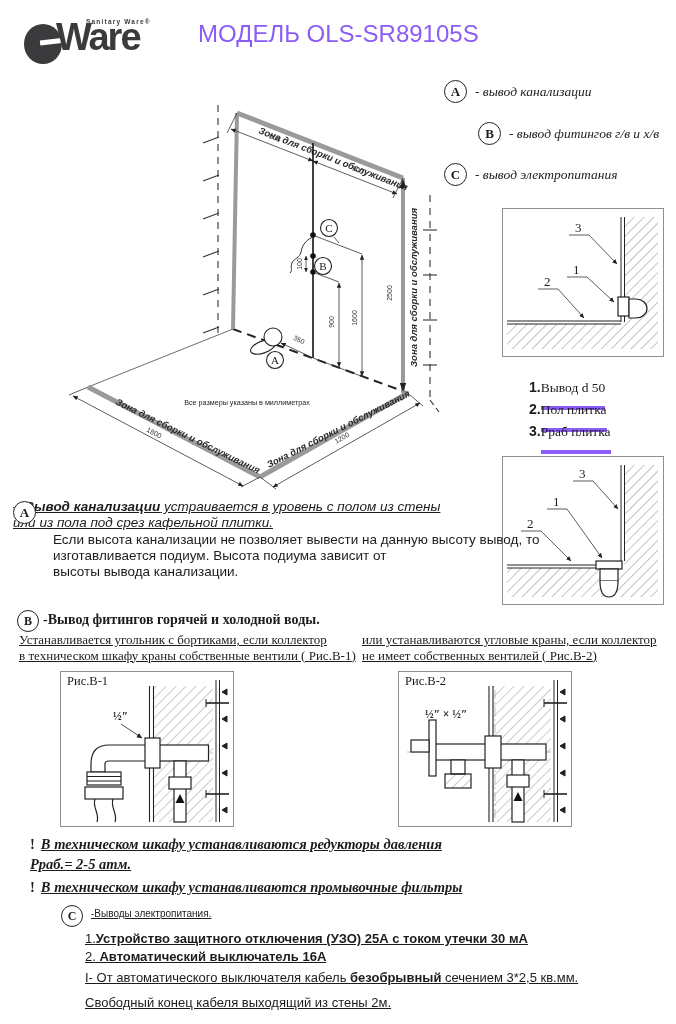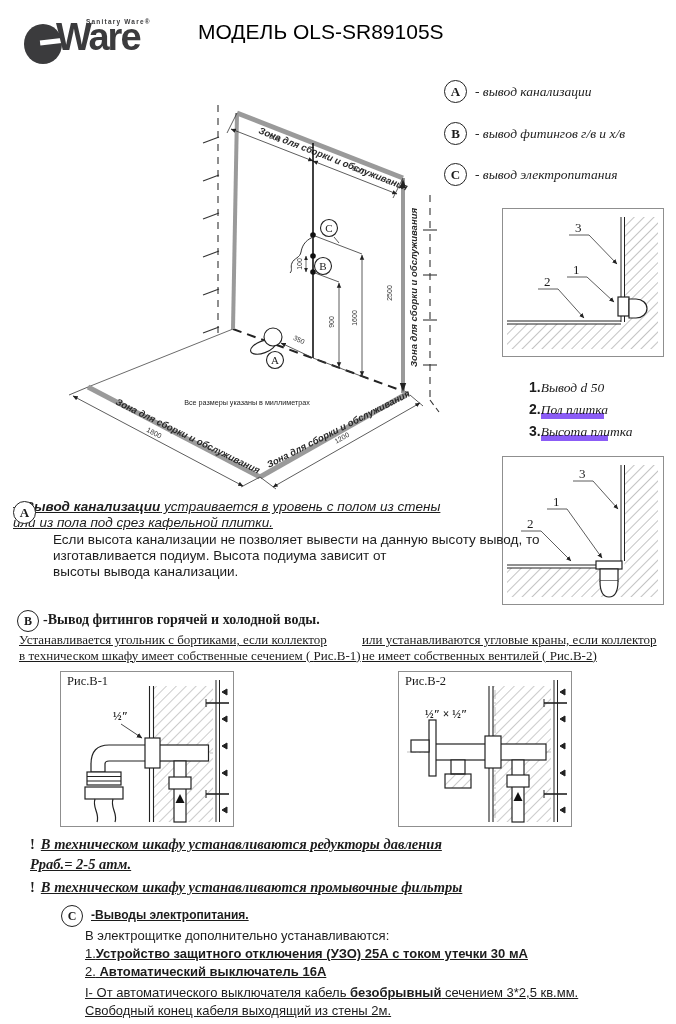--- a/index.html
+++ b/index.html
@@ -5,50 +5,50 @@
   html,body{margin:0;padding:0;background:#e8e8e8;}
   #page{position:relative;width:676px;height:1024px;background:#ffffff;overflow:hidden;
         font-family:"Liberation Sans",sans-serif;color:#1c1c1c;}
   .abs{position:absolute;}
   
   #logo{left:24px;top:12px;width:150px;height:54px;}
   #logo .mark{position:absolute;left:0;top:12px;width:38px;height:40px;background:#3b3b3d;border-radius:50%;}
   #logo .slit{position:absolute;left:16px;top:27px;width:26px;height:5px;background:#fff;transform:rotate(-7deg);}
   #logo .brand{position:absolute;left:32px;top:4px;font-size:38px;font-weight:bold;letter-spacing:-2px;color:#3b3b3d;}
   #logo .tag{position:absolute;left:62px;top:6px;font-size:6.5px;font-weight:bold;letter-spacing:1.2px;color:#3b3b3d;white-space:nowrap;}
-  #title{left:198px;top:20px;font-size:21px;color:#000000;white-space:nowrap;}
+  #title{left:198px;top:20px;font-size:24px;color:#8b5cf6;white-space:nowrap;}
   
   .leg-row{height:22px;white-space:nowrap;}
   .cmark{display:inline-flex;width:21px;height:21px;border:1.4px solid #222;border-radius:50%;
          align-items:center;justify-content:center;font-family:"Liberation Serif",serif;
          font-weight:bold;font-size:13px;background:#fff;vertical-align:middle;}
   .leg-text{font-family:"Liberation Serif",serif;font-style:italic;font-size:13.5px;margin-left:8px;vertical-align:middle;}
   
   .dbox{border:1px solid #8f8f8f;background:#fff;}
   
   .dl-row{white-space:nowrap;height:22px;}
   .dl-num{font-size:14px;font-weight:bold;}
-  .dl-text{font-family:"Liberation Serif",serif;font-style:italic;font-size:13.5px;
-           border-bottom:6px solid #8b5cf6;padding-bottom:18px;}
+  .dl-text{font-family:"Liberation Serif",serif;font-size:13.5px;
+           border-bottom:4px solid #8b5cf6;padding-bottom:11px;}
   
   .sa-lead{font-size:13.5px;line-height:15.5px;width:452px;}
   .sa-lead .b{font-weight:bold;font-style:italic;text-decoration:underline;}
   .sa-lead .i{font-style:italic;text-decoration:underline;}
   .sa-body{font-size:13.5px;line-height:16px;white-space:nowrap;}
   
   .sb-title{font-family:"Liberation Serif",serif;font-weight:bold;font-size:14px;white-space:nowrap;}
   .sb-col{font-family:"Liberation Serif",serif;font-size:13px;line-height:15.5px;white-space:nowrap;text-decoration:underline;}
   .sb-ref{text-decoration:underline;}
   .figcap{font-family:"Liberation Serif",serif;font-size:12.5px;}
   
   .warn-line{font-family:"Liberation Serif",serif;font-weight:bold;font-style:italic;font-size:14.5px;white-space:nowrap;}
   .warn-line .bang{font-style:normal;margin-right:6px;}
   .warn-line .u{text-decoration:underline;}
   
-  .sc-title{font-size:12px;font-weight:bold;text-decoration:underline;white-space:nowrap;}
+  .sc-title{font-size:10px;font-weight:normal;text-decoration:underline;white-space:nowrap;}
   .sc-line{font-size:13px;white-space:nowrap;}
   .sc-u{text-decoration:underline;}
   .sc-b{font-weight:bold;}
   svg text{font-family:"Liberation Sans",sans-serif;fill:#1c1c1c;}
   svg .zone{font-weight:bold;font-style:italic;font-size:9.5px;fill:#2a2a2a;}
   svg .dim{font-size:7px;fill:#333;}
   svg .ptl{font-family:"Liberation Serif",serif;font-size:11px;}
   svg .callout{font-family:"Liberation Serif",serif;font-size:13px;}
   svg .sz{font-family:"Liberation Serif",serif;font-weight:bold;font-size:11.5px;}
 </style>
@@ -62,21 +62,21 @@
     <div class="slit"></div>
     <div class="tag">Sanitary Ware®</div>
     <div class="brand">Ware</div>
   </div>
   <div class="abs" id="title">МОДЕЛЬ OLS-SR89105S</div>
 
   <div class="abs" style="left:444px;top:80px;">
     <div class="leg-row" style="margin-bottom:20px;">
       <span class="cmark">A</span><span class="leg-text">- вывод канализации</span>
     </div>
-    <div class="leg-row" style="margin-bottom:19px;">
+    <div class="leg-row" style="margin-bottom:19px;margin-left:34px;">
       <span class="cmark">B</span><span class="leg-text">- вывод фитингов г/в и х/в</span>
     </div>
     <div class="leg-row">
       <span class="cmark">C</span><span class="leg-text">- вывод электропитания</span>
     </div>
   </div>
 
   <svg class="abs" style="left:55px;top:90px;" width="400" height="405" viewBox="0 0 400 405">
     <defs>
       <marker id="ar1" viewBox="0 0 10 10" refX="8.5" refY="5" markerWidth="7" markerHeight="7" orient="auto-start-reverse">
@@ -222,21 +222,21 @@
         <text class="callout" x="41" y="77">2</text>
         <line x1="35" y1="80" x2="55" y2="80" stroke="#333" stroke-width="0.8"></line>
         <line x1="55" y1="80" x2="81" y2="109" stroke="#333" stroke-width="0.8" marker-end="url(#ar2)"></line>
       </g>
     </svg>
   </div>
 
   <div class="abs" style="left:529px;top:378px;">
     <div class="dl-row"><span class="dl-num">1.</span><span class="dl-text">Вывод d 50</span></div>
     <div class="dl-row"><span class="dl-num">2.</span><span class="dl-text">Пол плитка</span></div>
-    <div class="dl-row"><span class="dl-num">3.</span><span class="dl-text">Высота плитка</span></div>
+    <div class="dl-row"><span class="dl-num">3.</span><span class="dl-text">Рраб плитка</span></div>
   </div>
 
   <div class="abs dbox" style="left:502px;top:456px;width:160px;height:147px;">
     <svg width="160" height="147" viewBox="0 0 160 147">
       <defs>
         <pattern id="h3" width="7" height="7" patternUnits="userSpaceOnUse" patternTransform="rotate(45)">
           <line x1="0" y1="0" x2="0" y2="7" stroke="#8a8a8a" stroke-width="1"></line>
         </pattern>
         <marker id="ar3" viewBox="0 0 10 10" refX="8.5" refY="5" markerWidth="7" markerHeight="7" orient="auto">
           <path d="M0,1 L9,5 L0,9 z" fill="#222"></path>
@@ -283,21 +283,21 @@
       <div class="sa-body">изготавливается подиум. Высота подиума зависит от</div>
       <div class="sa-body">высоты вывода канализации.</div>
     </div>
   </div>
 
   <div class="abs" style="left:17px;top:610px;">
     <span class="cmark" style="position:absolute;left:0;top:0;width:20px;height:20px;font-size:12px;">В</span>
     <span class="sb-title" style="position:absolute;left:26px;top:2px;">-Вывод фитингов горячей и холодной воды.</span>
     <div class="sb-col" style="position:absolute;left:2px;top:22px;">
       <div>Устанавливается угольник с бортиками,  если коллектор</div>
-      <div><span>в техническом шкафу имеет собственные сечением ( </span><span class="sb-ref">Рис.В-1</span><span>)</span></div>
+      <div><span>в техническом шкафу краны собственные вентили ( </span><span class="sb-ref">Рис.В-1</span><span>)</span></div>
     </div>
     <div class="sb-col" style="position:absolute;left:345px;top:22px;">
       <div>или  устанавливаются угловые краны, если коллектор</div>
       <div><span>не имеет собственных вентилей ( </span><span class="sb-ref">Рис.В-2</span><span>)</span></div>
     </div>
   </div>
 
   <div class="abs dbox" style="left:60px;top:671px;width:172px;height:154px;">
     <div class="figcap" style="position:absolute;left:6px;top:2px;">Рис.В-1</div>
     <svg width="172" height="154" viewBox="0 0 172 154">
@@ -400,21 +400,20 @@
   <div class="abs" style="left:30px;top:836px;">
     <div class="warn-line"><span class="bang">!</span><span class="u">В техническом шкафу устанавливаются редукторы давления</span></div>
     <div class="warn-line" style="margin-top:3px;"><span class="u">Рраб.= 2-5 атм.</span></div>
     <div class="warn-line" style="margin-top:6px;"><span class="bang">!</span><span class="u">В техническом шкафу устанавливаются промывочные фильтры</span></div>
   </div>
 
   <div class="abs" style="left:61px;top:904px;">
     <span class="cmark" style="position:absolute;left:0;top:1px;width:20px;height:20px;font-size:12px;">С</span>
     <span class="sc-title" style="position:absolute;left:30px;top:4px;">-Выводы электропитания.</span>
     <div style="position:absolute;left:24px;top:24px;">
-      <div class="sc-line">В электрощитке дополнительно устанавливаются:</div>
       <div class="sc-line sc-u" style="margin-top:3px;"><span>1.</span><span class="sc-b">Устройство защитного отключения (УЗО)  25А с током  утечки 30 мА</span></div>
       <div class="sc-line sc-u" style="margin-top:3px;"><span>2.</span><span class="sc-b"> Автоматический выключатель 16А</span></div>
       <div class="sc-line sc-u" style="margin-top:6px;"><span>I-  От автоматического выключателя  кабель </span><span class="sc-b">безобрывный</span><span> сечением 3*2,5 кв.мм.</span></div>
-      <div class="sc-line sc-u" style="margin-top:3px;text-decoration:underline;">Свободный конец кабеля выходящий из стены 2м.</div>
+      <div class="sc-line sc-u" style="margin-top:10px;text-decoration:underline;">Свободный конец кабеля выходящий из стены 2м.</div>
     </div>
   </div>
 
 </div>
 
 </body></html>

